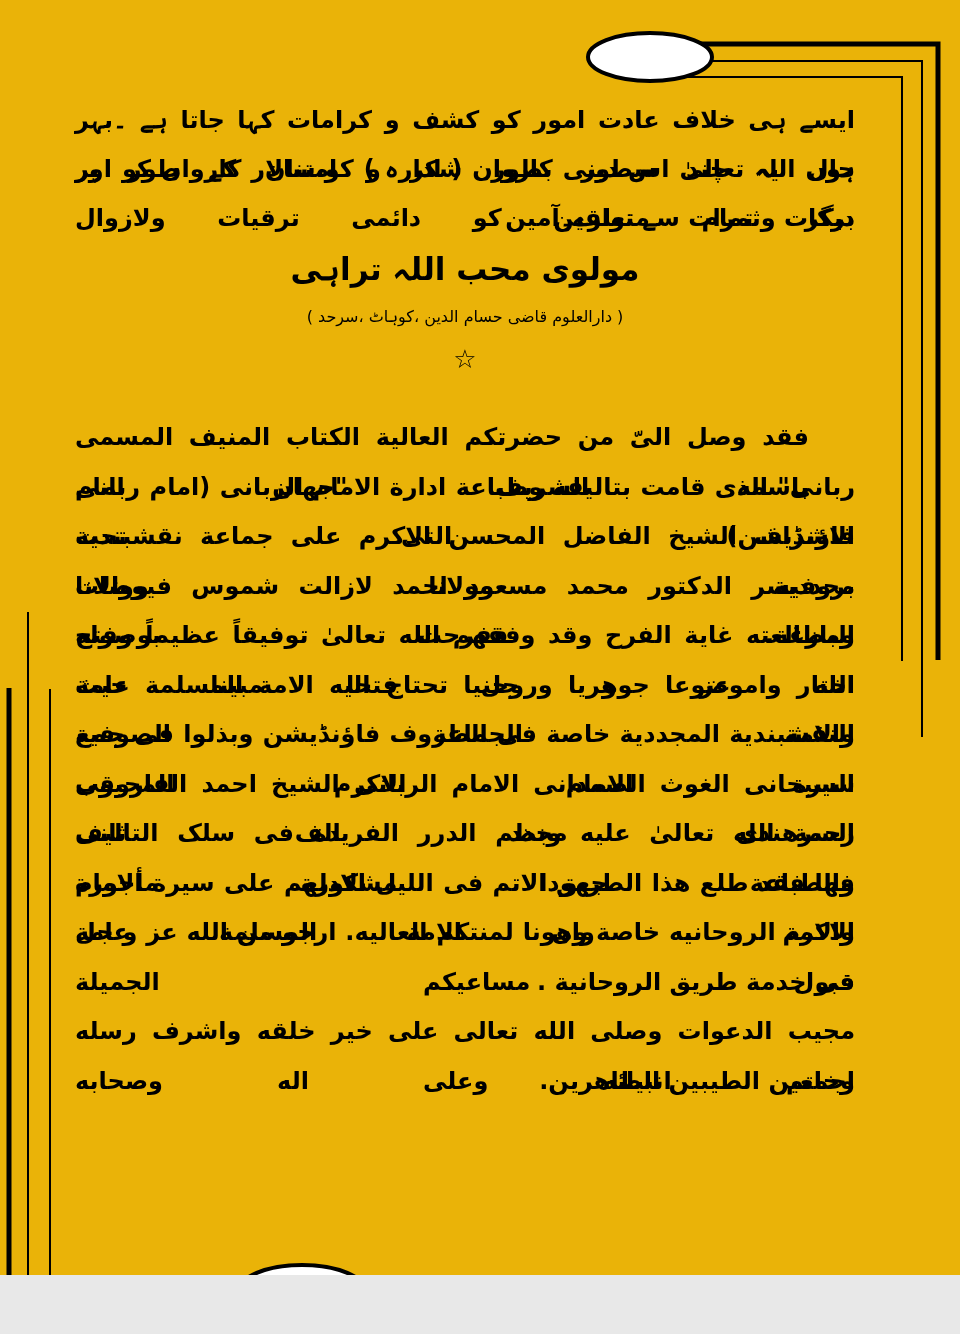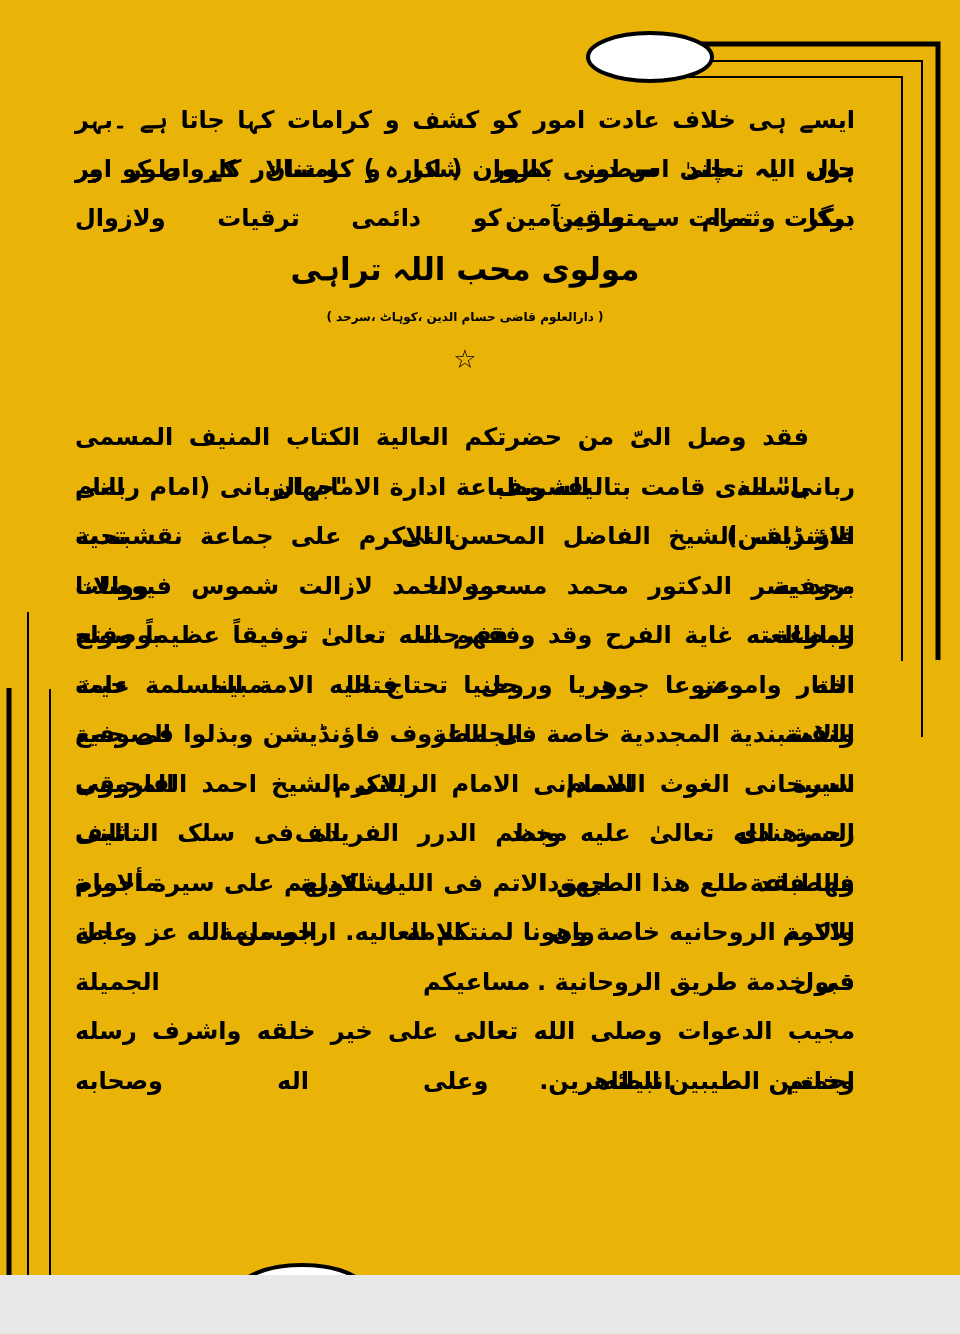--- a/index.html
+++ b/index.html
@@ -40,21 +40,21 @@
   .ln.first-indent{padding-right:46px;}
   .arabic-block .ln{line-height:49.5px;height:49.5px;}
   .signature-name{
     text-align:center;
     font-size:31px;font-weight:bold;
     line-height:52px;height:52px;
     letter-spacing:1px;
   }
   .signature-inst{
     text-align:center;
-    font-size:12px;font-weight:bold;
+    font-size:16px;font-weight:normal;
     line-height:44px;height:44px;
   }
   .divider-star{
     text-align:center;
     font-size:26px;
     line-height:40px;height:40px;
   }
   .arabic-block{padding-top:34px;}
 </style>
 </head>

